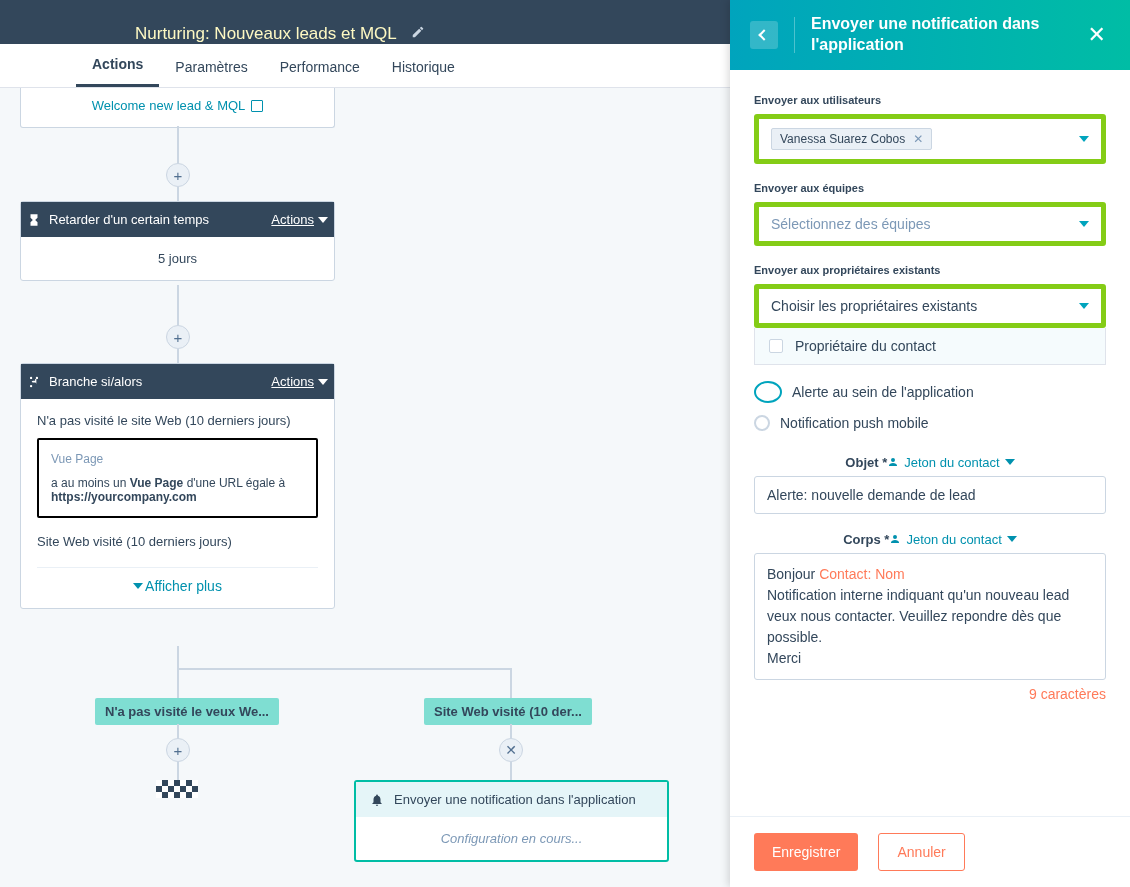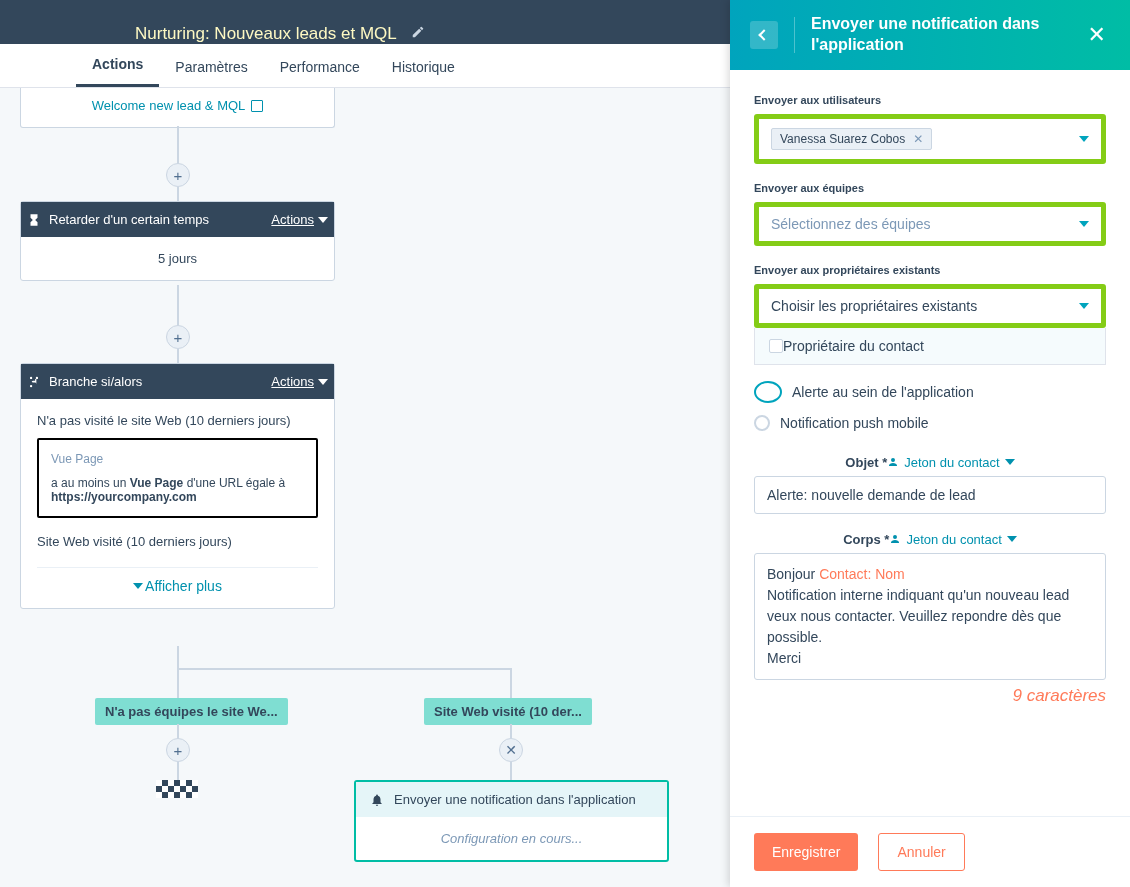--- a/index.html
+++ b/index.html
@@ -54,33 +54,33 @@
   .sp-header .back { width:28px; height:28px; background:rgba(255,255,255,0.2); border-radius:3px; display:flex; align-items:center; justify-content:center; cursor:pointer; margin-right:16px; flex-shrink:0; }
   .sp-header .sep { width:1px; height:36px; background:rgba(255,255,255,0.3); margin-right:16px; }
   .sp-header .title { flex:1; font-size:16px; font-weight:600; line-height:1.3; }
   .sp-header .close { cursor:pointer; font-size:22px; font-weight:300; padding:0 4px; }
   .sp-body { flex:1; overflow-y:auto; padding:20px 24px 0 24px; font-size:13px; color:#33475b; }
   .sp-body .field-label { font-weight:600; font-size:11px; margin:18px 0 8px; display:block; }
   .sp-body .sel { border:5px solid #84cc16; border-radius:3px; padding:9px 12px; display:flex; align-items:center; justify-content:space-between; cursor:pointer; color:#7c98b6; font-size:14px; }
   .sp-body .sel .caret { color:#00a4bd; }
   .sp-body .sel.filled .chip { background:#eaf0f6; border:1px solid #cbd6e2; border-radius:2px; padding:3px 8px; font-size:12px; color:#33475b; display:inline-flex; align-items:center; gap:8px; }
   .sp-body .sel.filled .chip .chip-x { color:#7c98b6; cursor:pointer; }
-  .dd-option { border:1px solid #dfe3eb; border-top:none; padding:10px 14px; display:flex; align-items:center; gap:0; font-size:14px; background:#f5fbfd; }
+  .dd-option { border:1px solid #dfe3eb; border-top:none; padding:10px 14px; display:flex; align-items:center; gap:12px; font-size:14px; background:#f5fbfd; }
   .dd-option .cb { width:14px; height:14px; border:1px solid #cbd6e2; border-radius:2px; background:#fff; }
   .radio-row { display:flex; align-items:center; gap:10px; padding:6px 0; font-size:14px; }
   .radio-row .r { width:16px; height:16px; border:2px solid #cbd6e2; border-radius:50%; display:flex; align-items:center; justify-content:center; }
   .radio-row .r.sel { border-color:#00a4bd; }
   .radio-row .r.sel::after { content:""; width:8px; height:8px; background:#00a4bd; border-radius:50%; }
   .lbl-row { display:flex; justify-content:center; align-items:center; margin:18px 0 6px; }
   .lbl-row .lbl { font-weight:600; font-size:13px; }
   .token-link { color:#0091ae; font-size:13px; cursor:pointer; display:inline-flex; align-items:center; gap:5px; }
   .text-input { width:100%; border:1px solid #cbd6e2; border-radius:3px; padding:10px 12px; font-size:14px; color:#33475b; }
   .textarea { width:100%; border:1px solid #cbd6e2; border-radius:3px; padding:10px 12px; font-size:14px; color:#33475b; min-height:120px; line-height:1.5; }
   .textarea .tk { color:#ff7a59; }
-  .char-count { text-align:right; color:#ff7a59; font-size:17px; margin-top:6px;font-style:italic; }
+  .char-count { text-align:right; color:#ff7a59; font-size:14px; margin-top:6px; }
   .sp-footer { padding:16px 24px; display:flex; gap:20px; border-top:1px solid #eaf0f6; }
   .btn-primary { background:#ff7a59; color:#fff; border:none; padding:10px 18px; border-radius:3px; font-size:14px; cursor:pointer; }
   .btn-secondary { background:#fff; color:#ff7a59; border:1px solid #ff7a59; padding:10px 18px; border-radius:3px; font-size:14px; cursor:pointer; }
 
   .caret-down { display:inline-block; width:0; height:0; border-left:5px solid transparent; border-right:5px solid transparent; border-top:6px solid currentColor; }
   .chev-left { display:inline-block; width:8px; height:8px; border-left:2px solid #fff; border-bottom:2px solid #fff; transform:rotate(45deg); }
   .ext-icon { display:inline-block; width:12px; height:12px; border:1.5px solid #0091ae; border-radius:1px; position:relative; }
 </style>
 </head>
 <body>
@@ -163,21 +163,21 @@
         <span>Afficher plus</span>
       </div>
     </div>
   </div>
 
   <div class="branch-v" style="top:558px; left:177px; height:22px;"></div>
   <div class="branch-h" style="top:580px; left:177px; width:333px;"></div>
   <div class="branch-v" style="top:580px; left:177px; height:30px;"></div>
   <div class="branch-v" style="top:580px; left:510px; height:30px;"></div>
 
-  <div class="branch-chip" style="top:610px; left:95px;">N'a pas équipes le site We...</div>
+  <div class="branch-chip" style="top:610px; left:95px;">N'a pas visité le veux We...</div>
   <div class="branch-chip" style="top:610px; left:424px;">Site Web visité (10 der...</div>
 
   <div class="branch-v" style="top:636px; left:177px; height:24px;"></div>
   <div class="branch-v" style="top:636px; left:510px; height:24px;"></div>
 
   <div class="plus-btn" style="top:650px;">+</div>
   <div class="x-btn" style="top:650px; left:499px;">✕</div>
 
   <div class="branch-v" style="top:674px; left:177px; height:18px;"></div>
   <div class="branch-v" style="top:674px; left:510px; height:18px;"></div>

